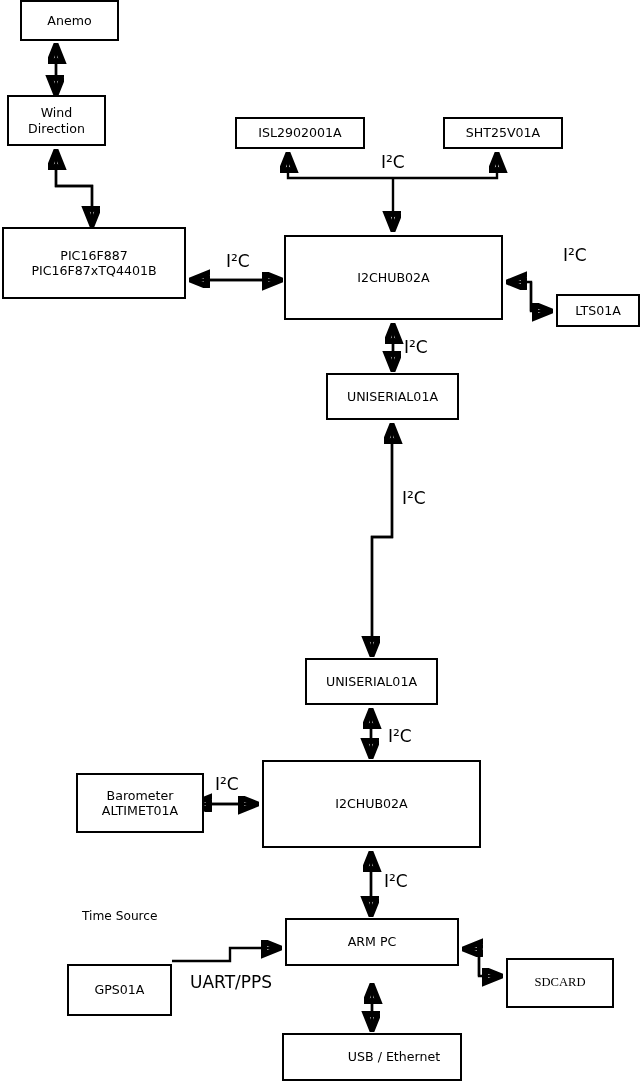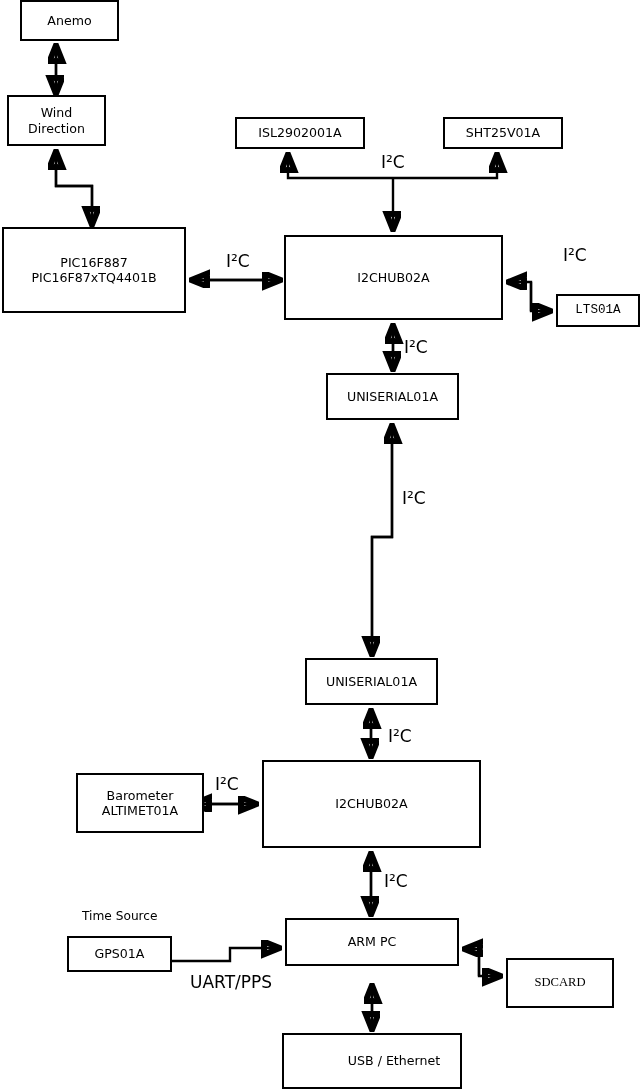--- a/index.html
+++ b/index.html
@@ -139,59 +139,59 @@
     </g>
   </svg>
 
   <div class="node" style="left: 7px; top: 0px; width: 99px; height: 41px; margin-left: 13px;">
     <span class="label">Anemo</span>
   </div>
   <div class="node" style="left: 7px; top: 95px; width: 99px; height: 51px;">
     <span class="label">Wind
 Direction</span>
   </div>
-  <div class="node" style="left: 2px; top: 227px; width: 184px; height: 86px;">
+  <div class="node" style="left: 2px; top: 227px; width: 184px; height: 72px;">
     <span class="label">PIC16F887
 PIC16F87xTQ4401B</span>
   </div>
   <div class="node" style="left: 235px; top: 117px; width: 130px; height: 32px;">
     <span class="label">ISL2902001A</span>
   </div>
   <div class="node" style="left: 443px; top: 117px; width: 120px; height: 32px;">
     <span class="label">SHT25V01A</span>
   </div>
   <div class="node" style="left: 284px; top: 235px; width: 219px; height: 85px;">
     <span class="label">I2CHUB02A</span>
   </div>
-  <div class="node" style="left: 556px; top: 294px; width: 84px; height: 33px; font-family: Liberation Mono, monospace;">
+  <div class="node" style="left: 556px; top: 294px; width: 84px; height: 33px;">
     <span class="label">LTS01A</span>
   </div>
   <div class="node" style="left: 326px; top: 373px; width: 133px; height: 47px;">
     <span class="label">UNISERIAL01A</span>
   </div>
   <div class="node" style="left: 305px; top: 658px; width: 133px; height: 47px;">
     <span class="label">UNISERIAL01A</span>
   </div>
   <div class="node" style="left: 76px; top: 773px; width: 128px; height: 60px;">
     <span class="label">Barometer
 ALTIMET01A</span>
   </div>
   <div class="node" style="left: 262px; top: 760px; width: 219px; height: 88px;">
     <span class="label">I2CHUB02A</span>
   </div>
-  <div class="node" style="left: 67px; top: 936px; width: 105px; height: 36px;">
+  <div class="node" style="left: 67px; top: 964px; width: 105px; height: 52px;">
     <span class="label">GPS01A</span>
   </div>
   <div class="node" style="left: 285px; top: 918px; width: 174px; height: 48px;">
     <span class="label">ARM PC</span>
   </div>
   <div class="node" style="left: 506px; top: 958px; width: 108px; height: 50px; font-family: Liberation Serif, serif;">
     <span class="label">SDCARD</span>
   </div>
-  <div class="node" style="left: 282px; top: 1033px; width: 180px; height: 56px; padding-left: 44px;">
+  <div class="node" style="left: 282px; top: 1033px; width: 180px; height: 48px; padding-left: 44px;">
     <span class="label">USB / Ethernet</span>
   </div>
 
   <div class="edge-label" style="left: 381px; top: 152px;">I²C</div>
   <div class="edge-label" style="left: 226px; top: 251px;">I²C</div>
   <div class="edge-label" style="left: 563px; top: 245px;">I²C</div>
   <div class="edge-label" style="left: 404px; top: 337px;">I²C</div>
   <div class="edge-label" style="left: 402px; top: 488px;">I²C</div>
   <div class="edge-label" style="left: 388px; top: 726px;">I²C</div>
   <div class="edge-label" style="left: 215px; top: 774px;">I²C</div>

